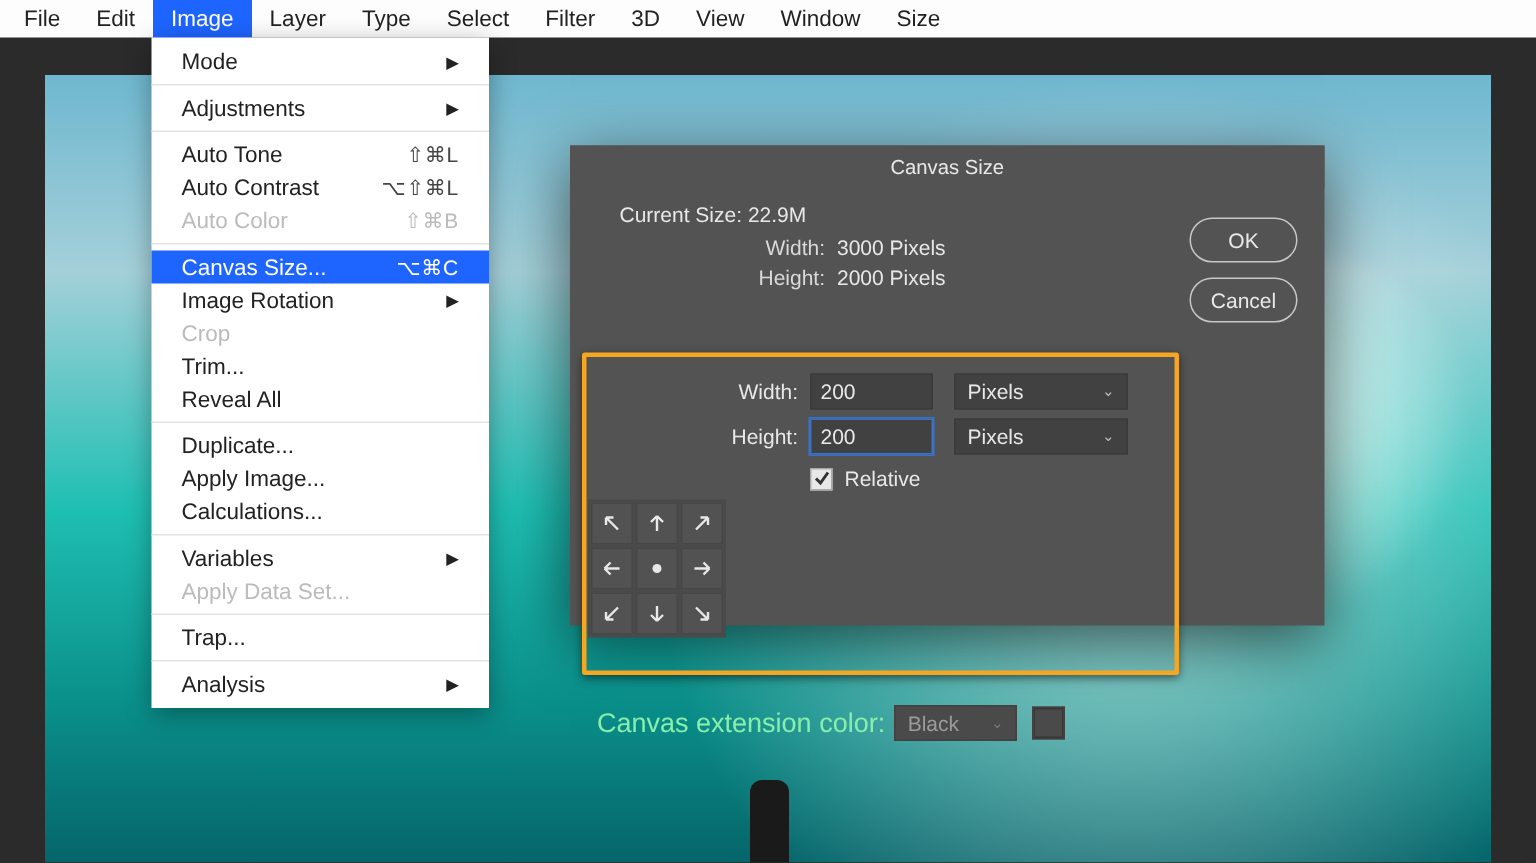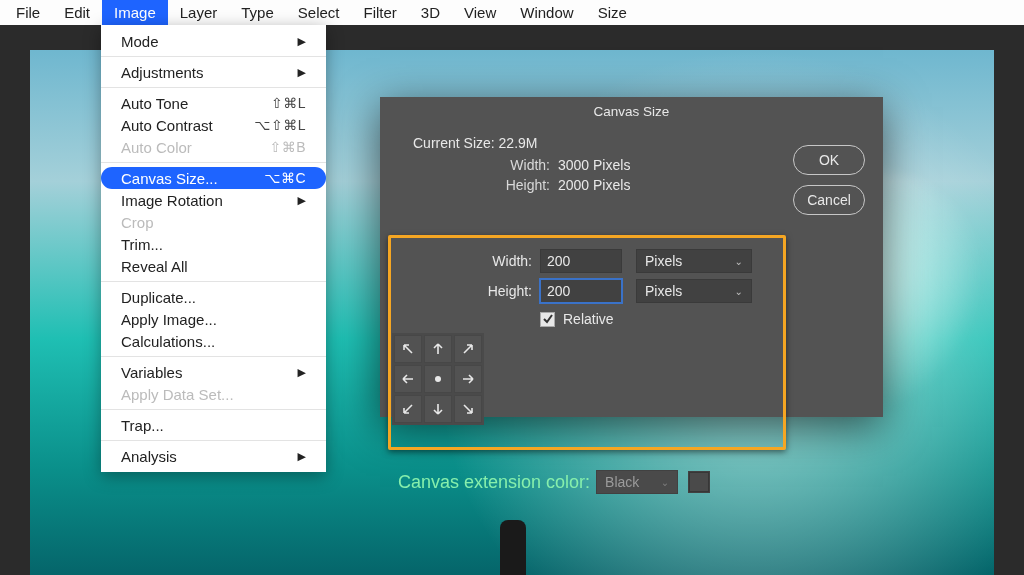--- a/index.html
+++ b/index.html
@@ -82,21 +82,21 @@
     color: #222;
     height: 22px;
     cursor: default;
     position: relative;
   }
   .dropdown .item .label { flex: 1; }
   .dropdown .item .shortcut { color: #444; font-size: 14px; letter-spacing: 0.5px; }
   .dropdown .item .arrow { color: #222; font-size: 11px; margin-left: auto; }
   .dropdown .item.disabled .label,
   .dropdown .item.disabled .shortcut { color: #bbb; }
-  .dropdown .item.highlight { background: #1e64ff; color: #fff; border-radius: 11px; }
+  .dropdown .item.highlight { background: #1e64ff; color: #fff; }
   .dropdown .item.highlight .label,
   .dropdown .item.highlight .shortcut { color: #fff; }
   .dropdown .sep {
     height: 1px;
     background: #e3e3e3;
     margin: 4px 0;
   }
   
   .dialog {
     position: absolute;

